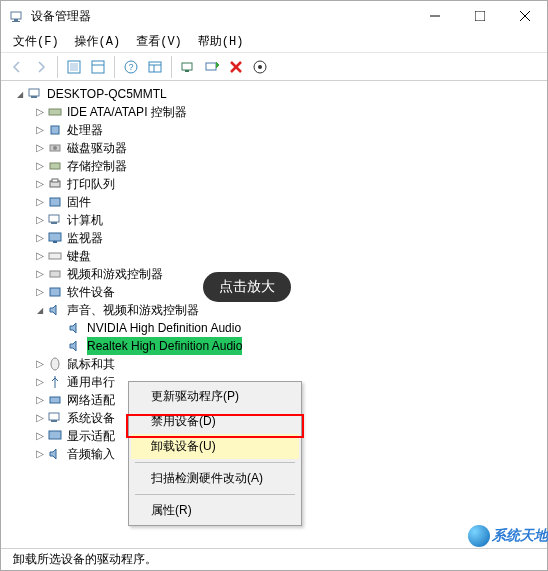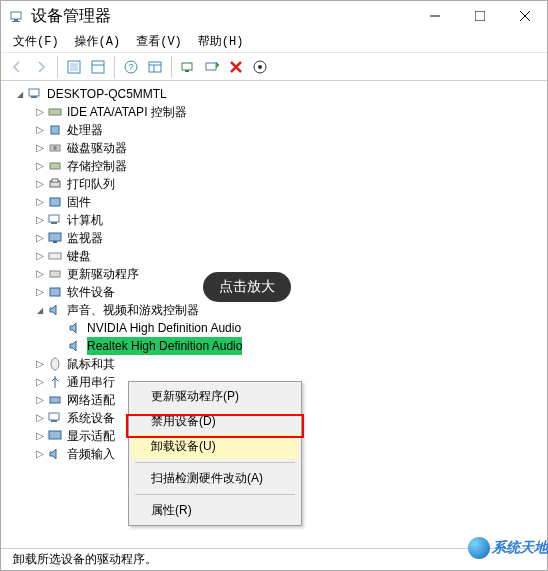--- a/index.html
+++ b/index.html
@@ -1,19 +1,19 @@
 <!DOCTYPE html>
 <html><head>
 <meta charset="utf-8">
 <style>
 * { box-sizing: border-box; margin: 0; padding: 0; font-family: "Microsoft YaHei", "Segoe UI", sans-serif; }
 body { background: #fff; width: 548px; height: 571px; overflow: hidden; position: relative; }
 .window { width: 548px; height: 571px; border: 1px solid #aaa; background: #fff; display: flex; flex-direction: column; }
 .titlebar { height: 30px; display: flex; align-items: center; padding: 0 0 0 8px; }
-.titlebar .title { font-size: 16px; flex: 1; }
+.titlebar .title { font-size: 12px; flex: 1; }
 .titlebar .ctl { width: 45px; height: 30px; display: flex; align-items: center; justify-content: center; }
 .titlebar .icon { width: 16px; height: 16px; margin-right: 6px; }
 .menubar { height: 22px; display: flex; align-items: center; font-size: 12px; padding: 0 4px; border-bottom: 1px solid #e5e5e5; }
 .menubar .menu-item { padding: 2px 8px; font-family: Liberation Mono, monospace; }
 .toolbar { height: 28px; display: flex; align-items: center; border-bottom: 1px solid #d0d0d0; padding: 0 4px; gap: 0; }
 .toolbar .tbtn { width: 24px; height: 24px; display: flex; align-items: center; justify-content: center; }
 .toolbar .sep { width: 1px; height: 22px; background: #d0d0d0; margin: 0 4px; }
 .toolbar .tbtn.disabled { opacity: 0.4; }
 .tree { flex: 1; overflow: auto; padding: 4px 0; font-size: 12px; }
 .node { display: flex; align-items: center; height: 18px; line-height: 18px; }
@@ -27,21 +27,21 @@
 .node-icon { width: 16px; height: 16px; margin-right: 4px; display: inline-block; }
 .node-label { white-space: nowrap; }
 .node.sel .node-label { background: #22c55e; }
 .statusbar { height: 22px; border-top: 1px solid #d0d0d0; font-size: 12px; display: flex; align-items: center; padding: 0 12px; }
 .contextmenu { position: absolute; left: 128px; top: 369px; width: 174px; background: #f0f0f0; border: 1px solid #a0a0a0; box-shadow: 2px 2px 3px rgba(0,0,0,0.2); font-size: 12px; padding: 2px; z-index: 10; margin-top: 12px; }
 .cm-item { padding: 4px 20px; }
 .cm-item.hl { background: #fef9c3; position: relative; }
 .cm-sep { height: 1px; background: #c0c0c0; margin: 3px 4px; }
 .red-box { position: absolute; left: 126px; top: 414px; width: 178px; height: 24px; border: 2px solid #ff0000; z-index: 20; pointer-events: none; }
 .tooltip { position: absolute; left: 203px; top: 272px; background: #333; color: #fff; padding: 6px 16px; border-radius: 16px; font-size: 14px; z-index: 30; }
-.watermark { position: absolute; right: 0; bottom: 12px; display: flex; align-items: center; gap: 2px; font-size: 14px; font-style: italic; color: #2c7cd6; font-weight: bold; z-index: 40; }
+.watermark { position: absolute; right: 0; bottom: 24px; display: flex; align-items: center; gap: 2px; font-size: 14px; font-style: italic; color: #2c7cd6; font-weight: bold; z-index: 40; }
 .watermark .ball { width: 22px; height: 22px; border-radius: 50%; background: radial-gradient(circle at 30% 30%, #7bd4ff, #0d6ab8); position: relative;}
 svg { display: block; }
 </style>
 </head>
 <body>
 
 <div class="window">
   <div class="titlebar">
     <span class="icon">
       <svg width="16" height="16">
@@ -237,21 +237,21 @@
         </span>
         <span class="node-label">键盘</span>
       </div>
     <div class="node tw-1">
         <span class="twisty closed"></span>
         <span class="node-icon">
           <svg width="16" height="16">
             <rect x="3" y="5" width="10" height="6" fill="#ddd" stroke="#888"></rect>
           </svg>
         </span>
-        <span class="node-label">更新驱动程序</span>
+        <span class="node-label">视频和游戏控制器</span>
       </div>
     <div class="node tw-1">
         <span class="twisty closed"></span>
         <span class="node-icon">
           <svg width="16" height="16">
             <rect x="3" y="4" width="10" height="8" fill="#9bd" stroke="#369"></rect>
           </svg>
         </span>
         <span class="node-label">软件设备</span>
       </div>

